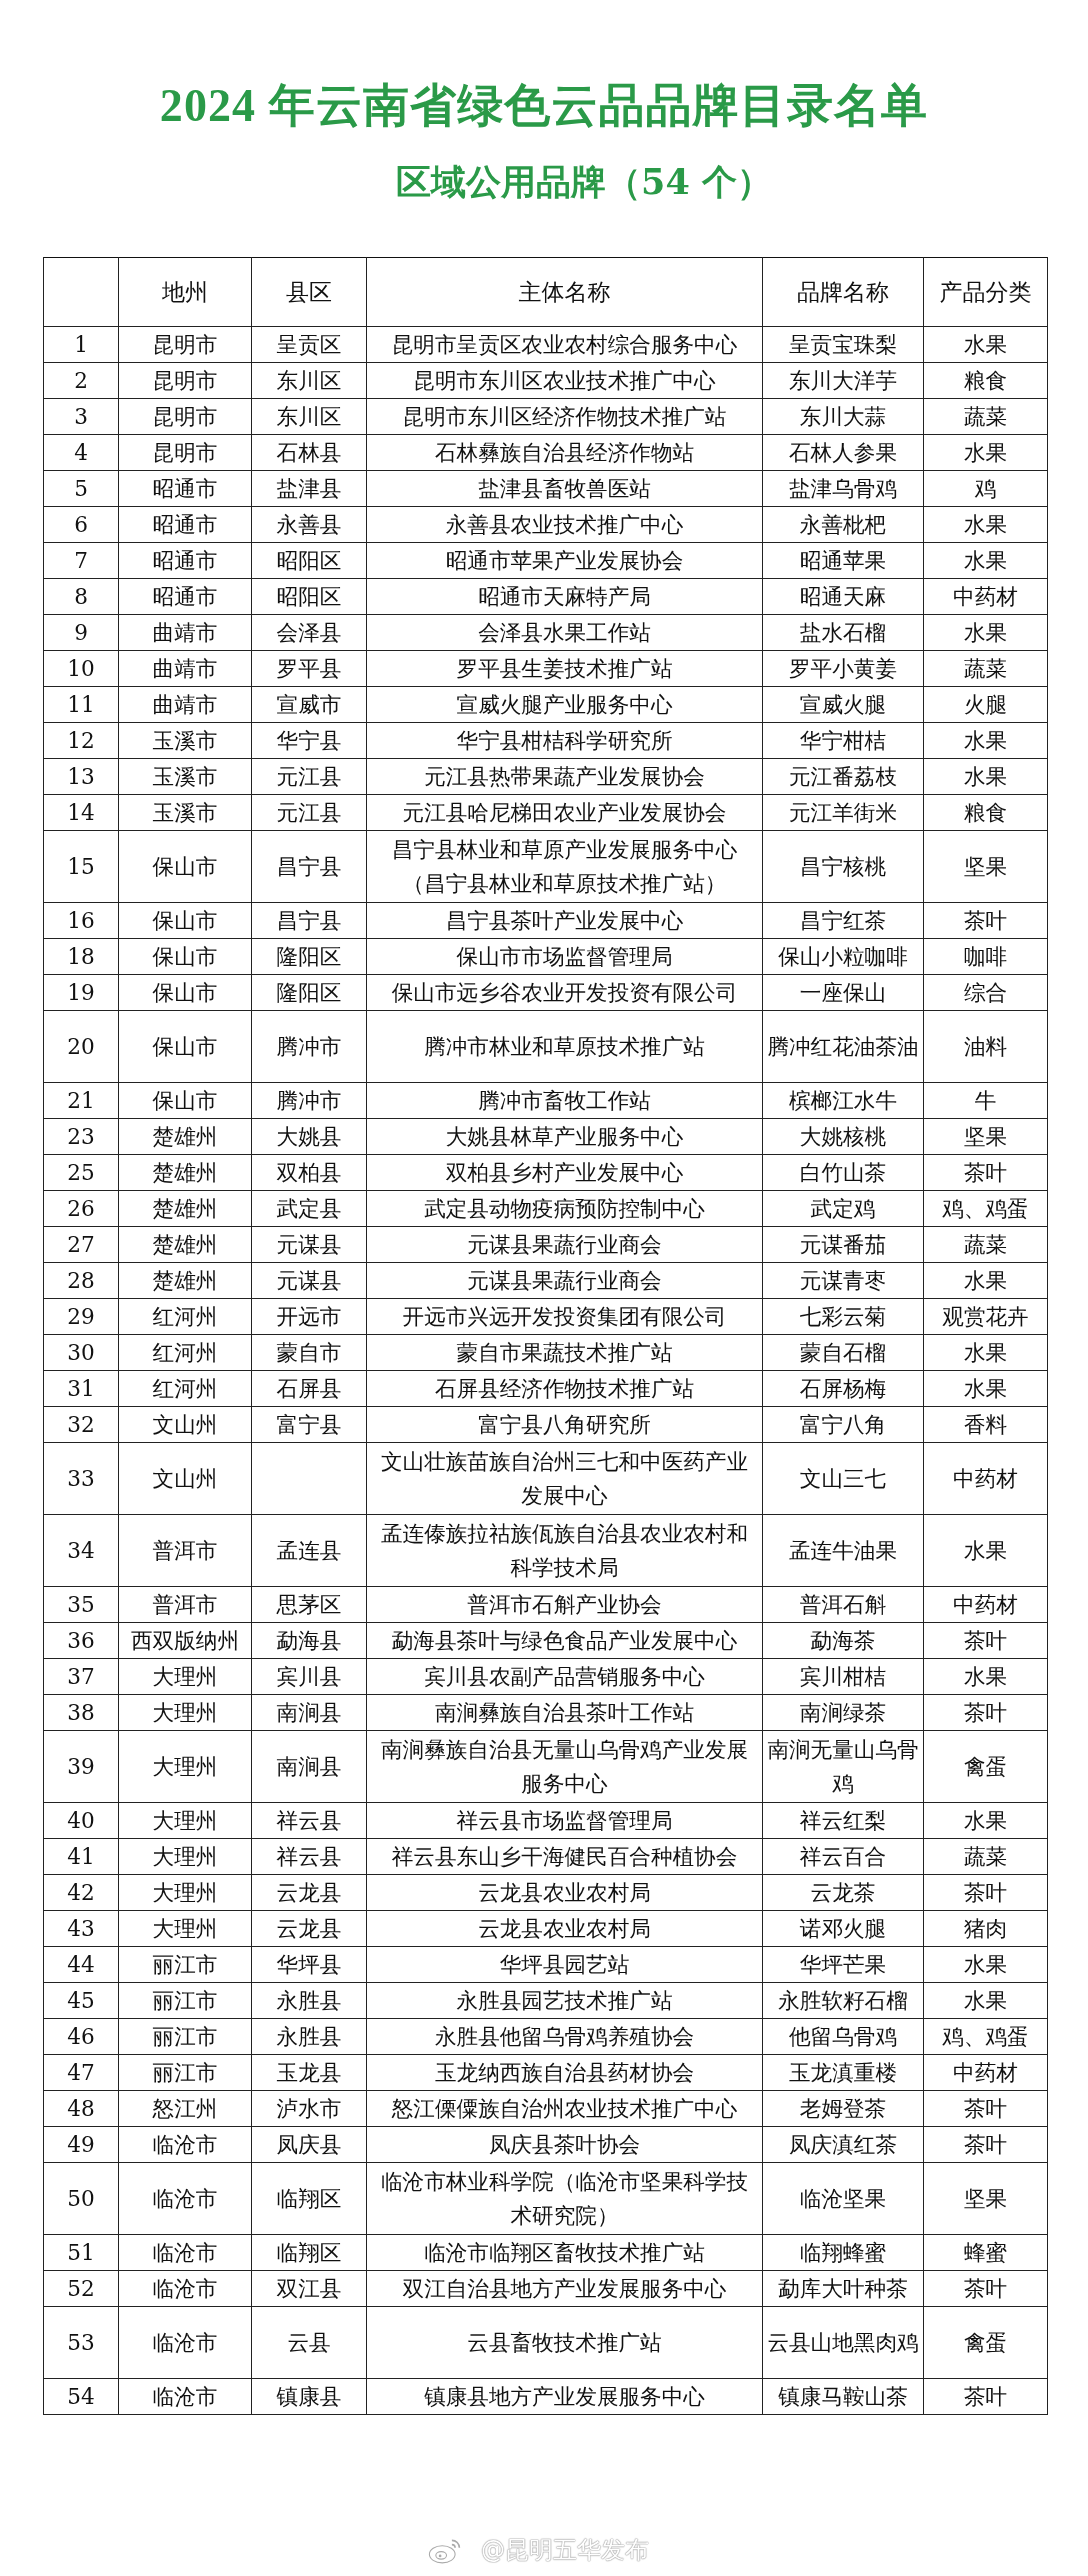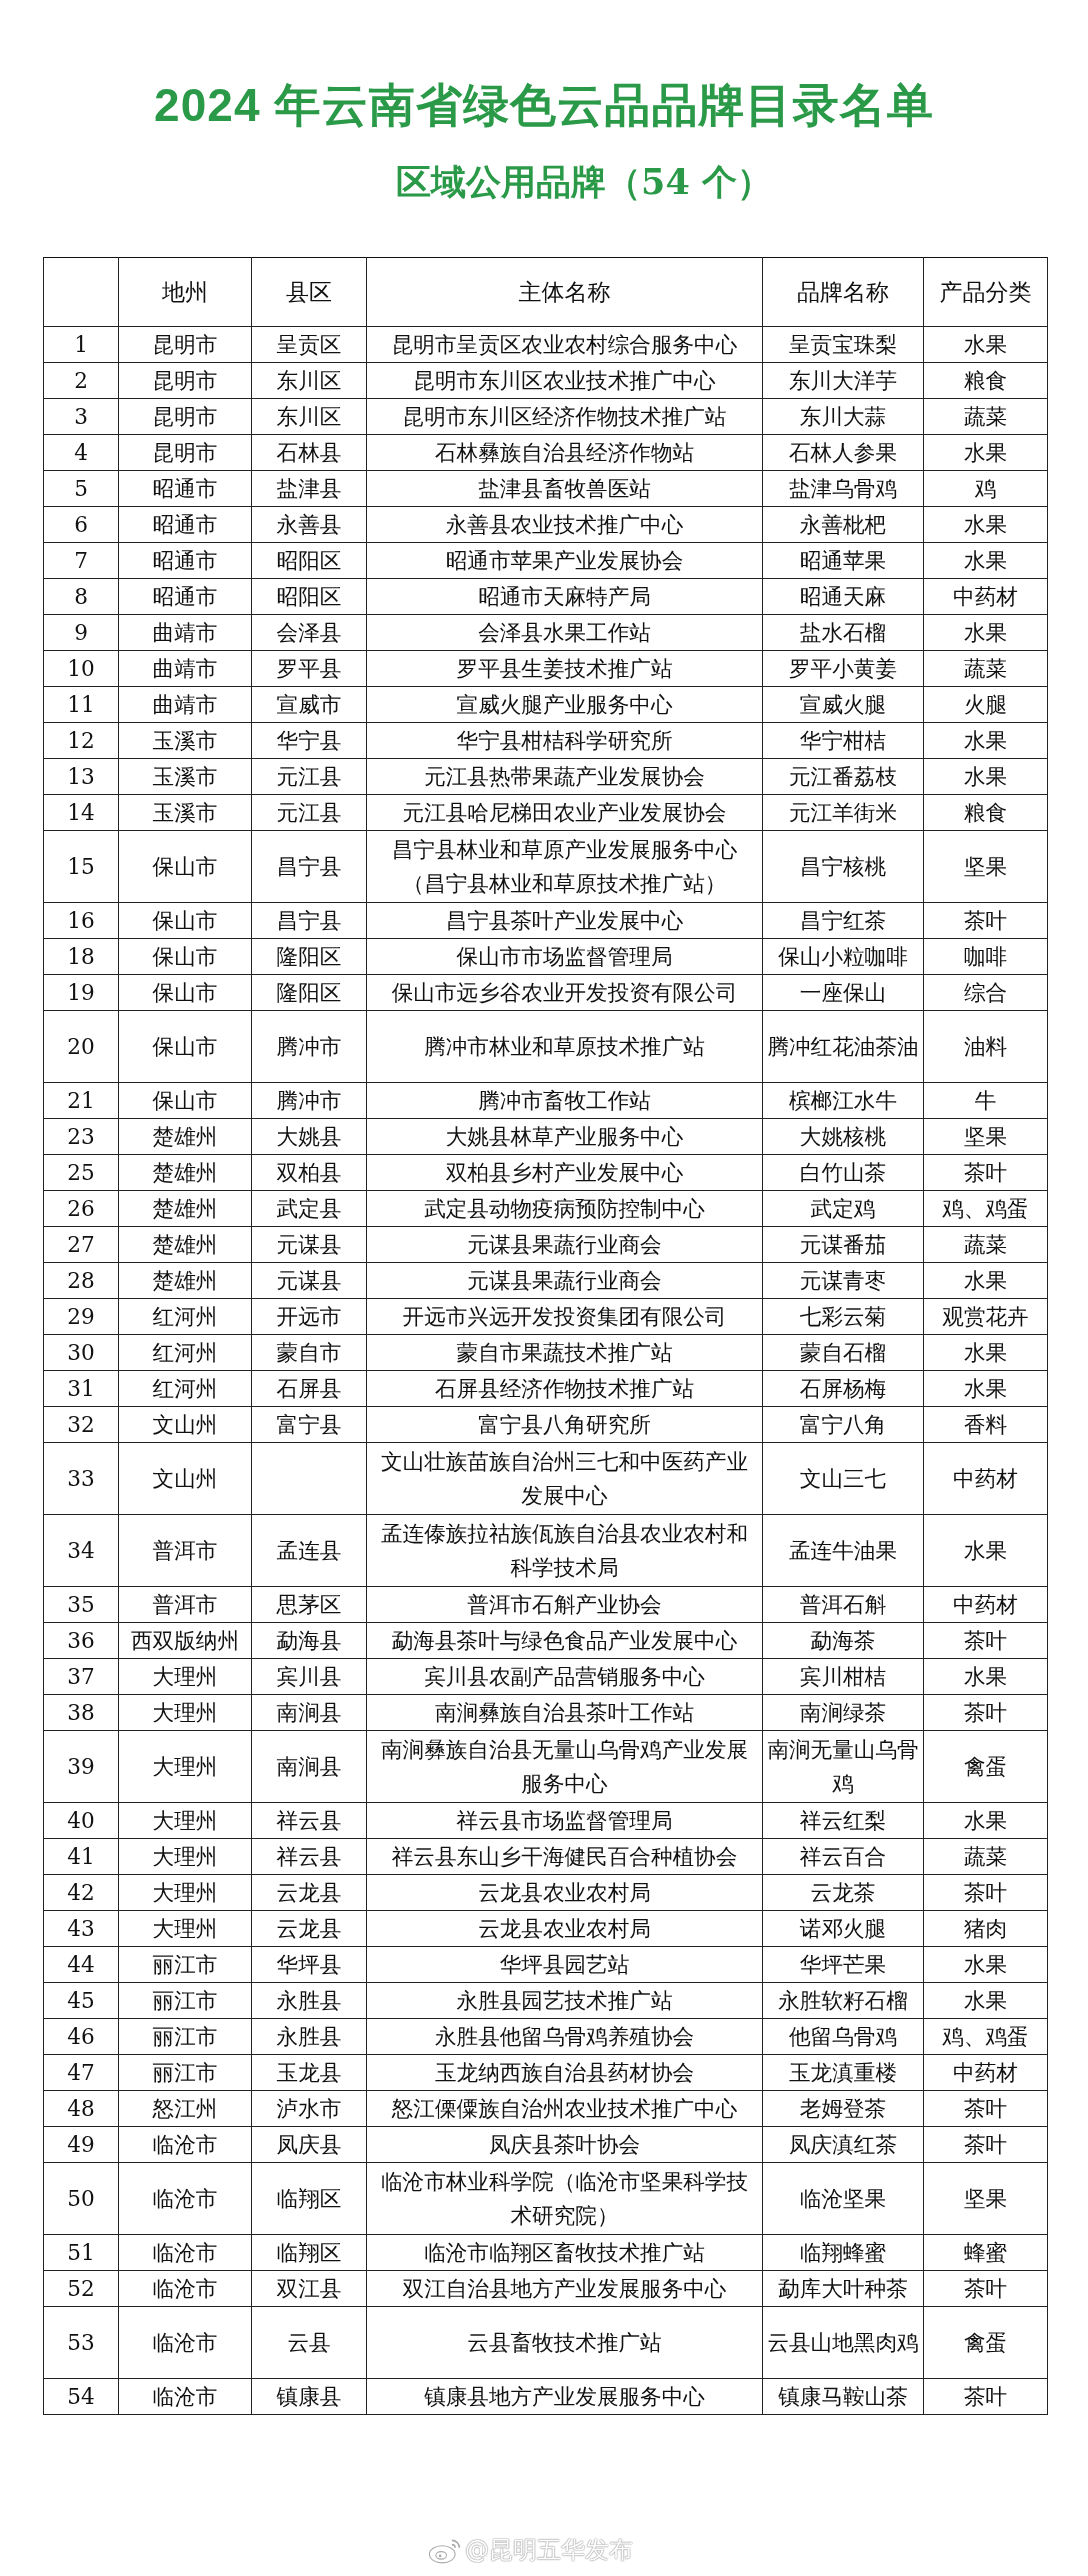--- a/index.html
+++ b/index.html
@@ -3,21 +3,21 @@
 <meta charset="utf-8">
 <style>
   html, body { margin: 0; padding: 0; background: #ffffff; }
   body {
     width: 1088px; height: 2576px; position: relative; overflow: hidden;
     font-family: "DejaVu Serif", "Liberation Serif", serif;
     color: #111;
   }
   .title {
     position: absolute; left: 0; top: 76px; width: 1088px; text-align: center;
-    font-family: Liberation Sans, sans-serif;
+    font-family: Liberation Serif, serif;
     font-weight: bold; font-size: 46px; color: #2a9a48; line-height: 59px;
     letter-spacing: 1.1px;
   }
   .subtitle {
     position: absolute; left: 0; top: 157px; width: 1088px; text-align: center;
     font-family: "DejaVu Serif", "Liberation Serif", serif;
     font-weight: bold; font-size: 35px; color: #2a9a48; line-height: 49px; padding-left: 40px;
   }
   table.list {
     position: absolute; left: 43px; top: 257px; width: 1004px;
@@ -36,21 +36,21 @@
     text-align: center; vertical-align: middle;
     font-size: 21.6px; font-weight: normal; padding: 0 3.2px;
     line-height: 34px;
   }
   table.list th { height: 68px; font-size: 23px; }
   table.list tr.single td { height: 35px; }
   table.list tr.double td { height: 71px; }
   table.list td.idx { font-size: 21.6px; }
   .watermark {
     position: absolute; left: 427px; top: 2534px; height: 32px;
-    display: flex; align-items: center; gap: 0;
+    display: flex; align-items: center; gap: 16px;
     font-family: "DejaVu Sans", "Liberation Sans", sans-serif;
     font-size: 24px; color: #ffffff;
     text-shadow: 0 0 1.1px #999, 0 0 1.1px #999, 0 0 1.6px #aaa;
   }
   .weibo-icon { width: 38px; height: 30px; }
 </style>
 </head>
 <body>
 
 <div class="title">2024 年云南省绿色云品品牌目录名单</div>

